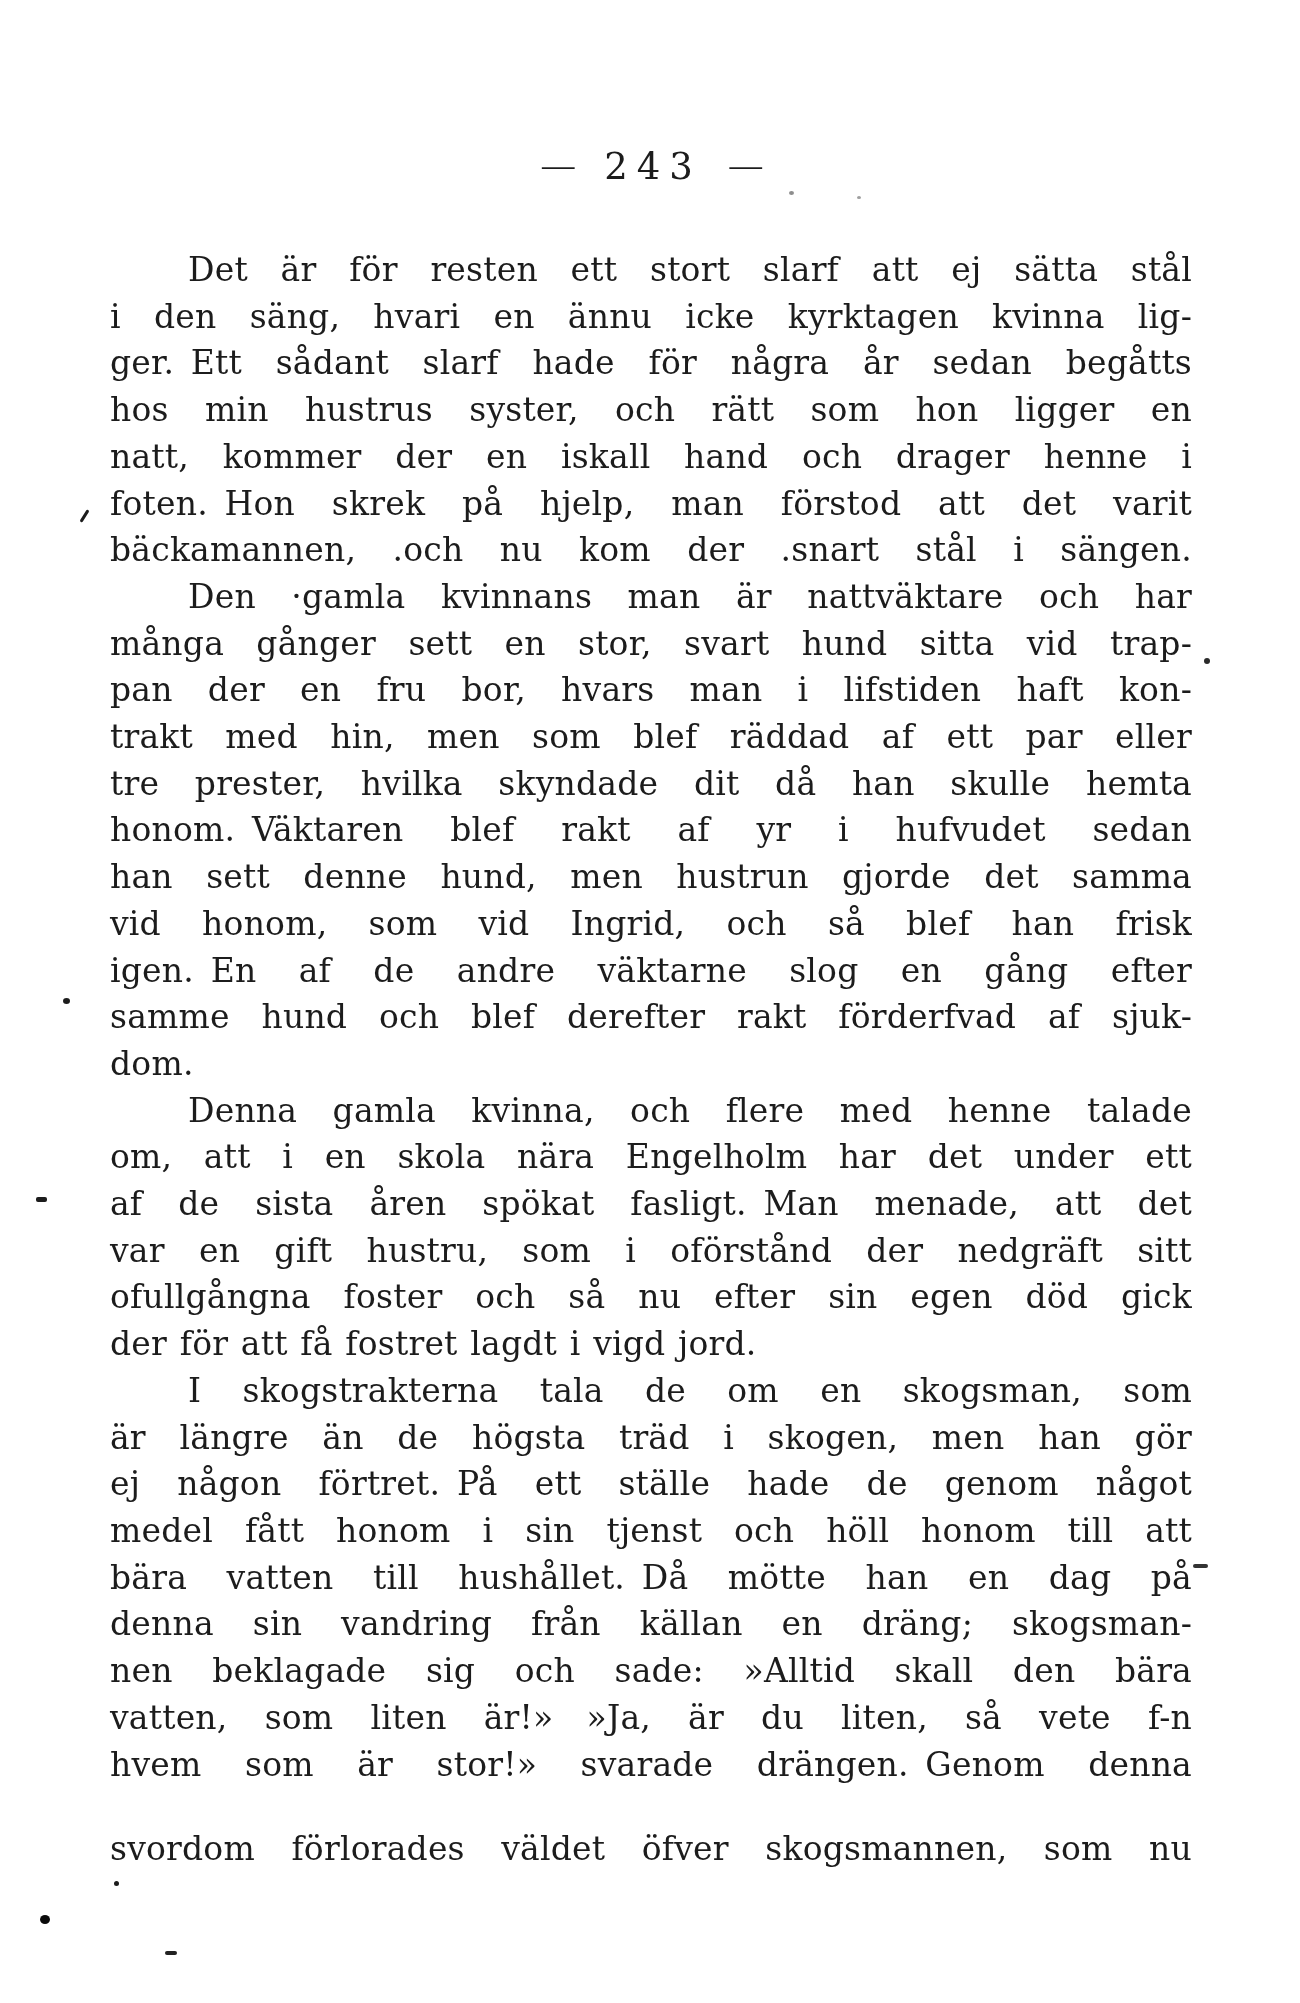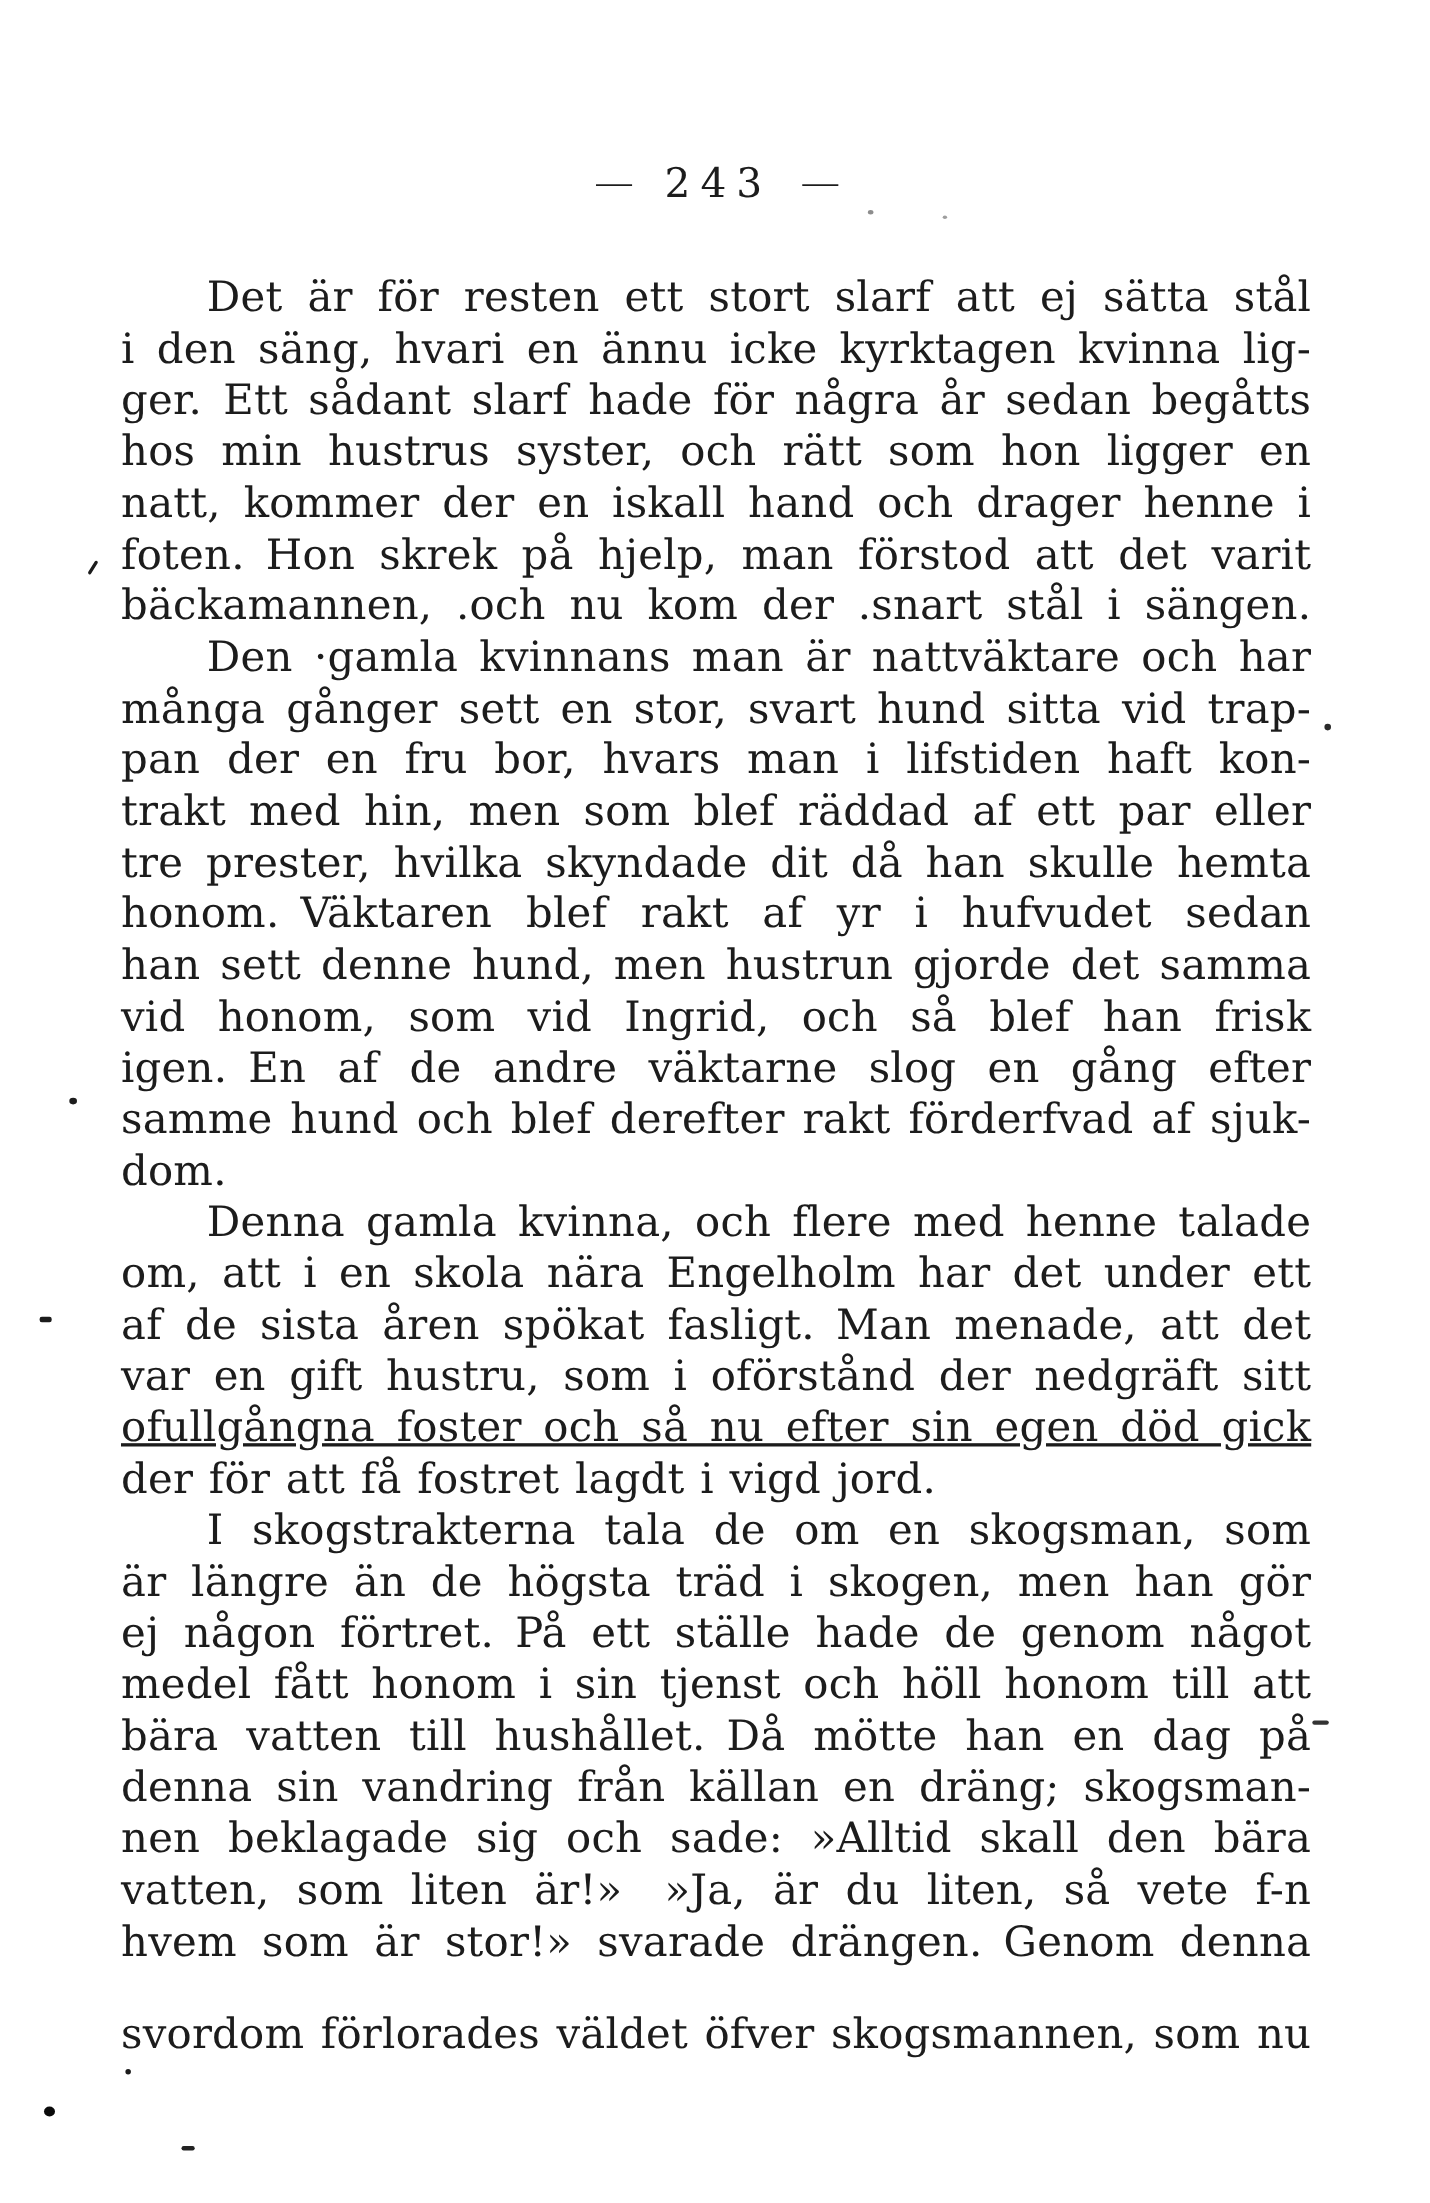--- a/index.html
+++ b/index.html
@@ -19,21 +19,21 @@
     position:absolute; left:110px; top:148px; width:1082px;
     display:flex; justify-content:center; align-items:center; gap:26px;
     font-size:36px; line-height:1;
   }
   .hdash { letter-spacing:-2px; transform:scaleY(0.75); }
   .page-number { font-size:37px; letter-spacing:9px; text-indent:4px; }
 
   
   .text-block {
     position:absolute; left:110px; top:247px; width:1082px;
-    font-size:38px; line-height:46.7px;
+    font-size:33px; line-height:46.7px;
     letter-spacing:0.2px; word-spacing:2px;
   }
   .paragraph { margin:0; }
   .line { text-align:left; }
   .line.indent { padding-left:78px; }
   .it { }
 
   
   .speck { position:absolute; background:#1c1c1c; }
   .round { border-radius:50%; }
@@ -81,21 +81,21 @@
         <div class="line" style="text-align: justify; text-align-last: justify;"><span><span>vid honom, som vid Ingrid, och så blef han frisk</span></span></div>
         <div class="line" style="text-align: justify; text-align-last: justify;"><span><span>igen. En af de andre väktarne slog en gång efter</span></span></div>
         <div class="line" style="text-align: justify; text-align-last: justify;"><span><span>samme hund och blef derefter rakt förderfvad af sjuk-</span></span></div>
         <div class="line"><span><span>dom.</span></span></div>
       </div>
       <div class="paragraph">
         <div class="line indent" style="text-align: justify; text-align-last: justify;"><span><span>Denna gamla kvinna, och flere med henne talade</span></span></div>
         <div class="line" style="text-align: justify; text-align-last: justify;"><span><span>om, att i en skola nära Engelholm har det under ett</span></span></div>
         <div class="line" style="text-align: justify; text-align-last: justify;"><span><span>af de sista åren spökat fasligt. Man menade, att det</span></span></div>
         <div class="line" style="text-align: justify; text-align-last: justify;"><span><span>var en gift hustru, som i oförstånd der nedgräft sitt</span></span></div>
-        <div class="line" style="text-align: justify; text-align-last: justify; text-decoration: underline;"><span><span>ofullgångna foster och så nu efter sin egen död gick</span></span></div>
+        <div class="line" style="text-align: justify; text-align-last: justify;"><span><span>ofullgångna foster och så nu efter sin egen död gick</span></span></div>
         <div class="line"><span><span>der för att få fostret lagdt i vigd jord.</span></span></div>
       </div>
       <div class="paragraph">
         <div class="line indent" style="text-align: justify; text-align-last: justify;"><span><span>I skogstrakterna tala de om en skogsman, som</span></span></div>
         <div class="line" style="text-align: justify; text-align-last: justify;"><span><span>är längre än de högsta träd i skogen, men han gör</span></span></div>
         <div class="line" style="text-align: justify; text-align-last: justify;"><span><span>ej någon förtret. På ett ställe hade de genom något</span></span></div>
         <div class="line" style="text-align: justify; text-align-last: justify;"><span><span>medel fått honom i sin tjenst och höll honom till att</span></span></div>
         <div class="line" style="text-align: justify; text-align-last: justify;"><span><span>bära vatten till hushållet. Då mötte han en dag på</span></span></div>
         <div class="line" style="text-align: justify; text-align-last: justify;"><span><span>denna sin vandring från källan en dräng; skogsman-</span></span></div>
         <div class="line" style="text-align: justify; text-align-last: justify;"><span><span>nen beklagade sig och sade: »Alltid skall den bära</span></span></div>

